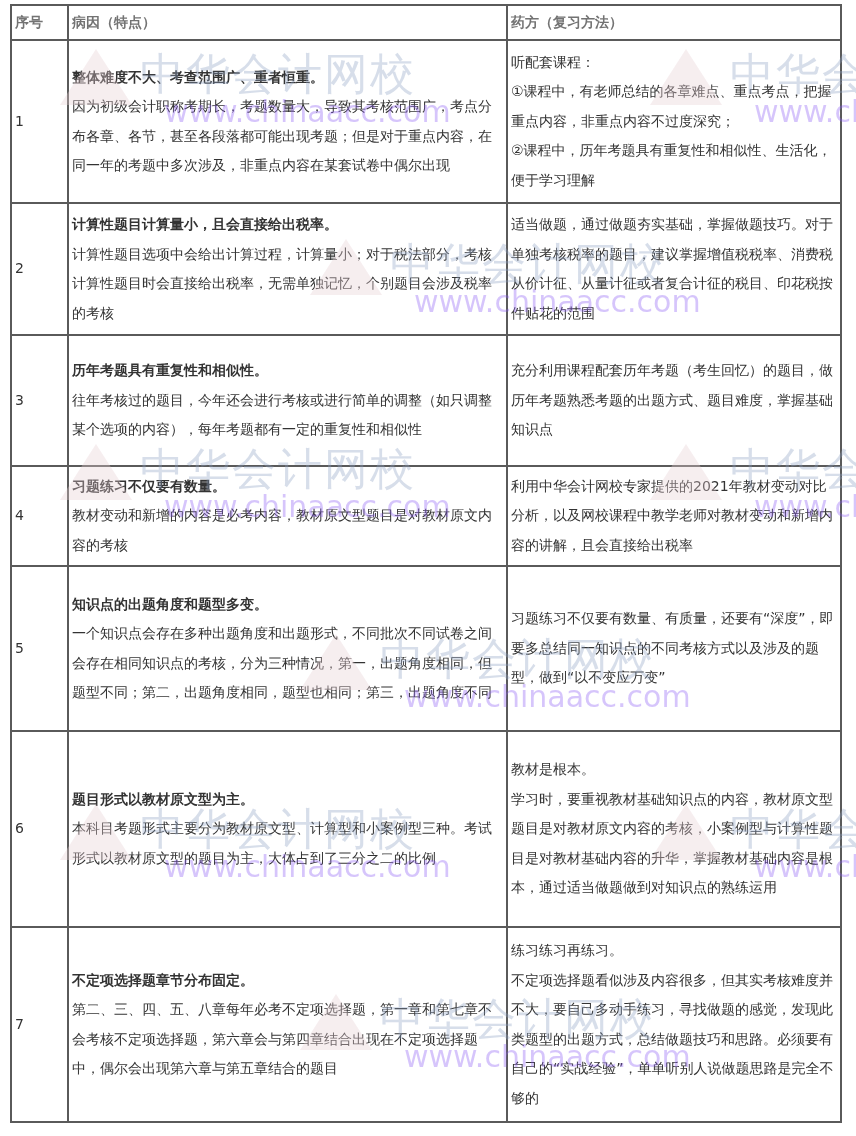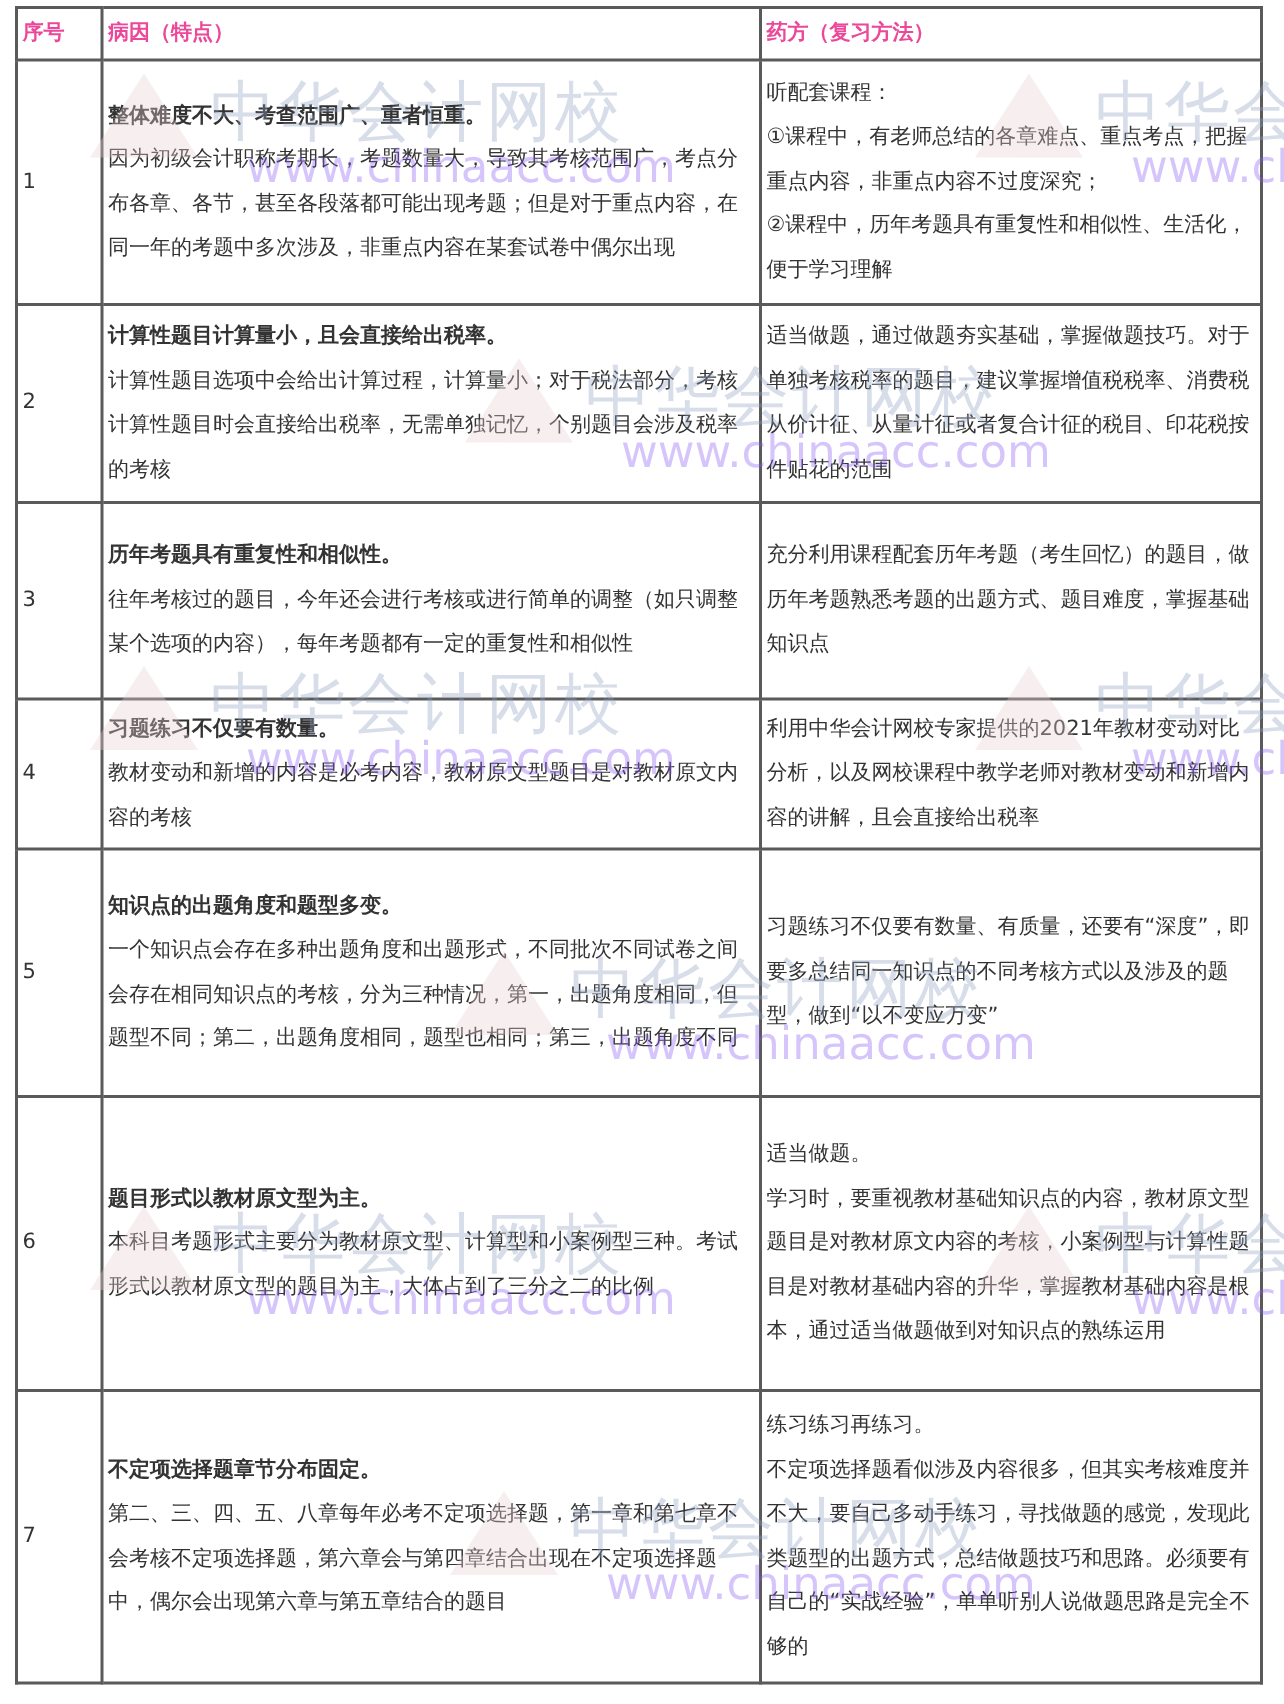--- a/index.html
+++ b/index.html
@@ -2,21 +2,21 @@
 <html><head>
 <meta charset="utf-8">
 <style>
   html, body { margin: 0; padding: 0; background: #ffffff; }
   body { width: 856px; height: 1136px; position: relative; overflow: hidden;
          font-family: "DejaVu Sans", "Liberation Sans", sans-serif; color: #333333; }
   table.main { position: absolute; left: 10px; top: 4px; border-collapse: collapse;
                width: 830px; table-layout: fixed; }
   table.main td, table.main th { border: 2px solid #5a5a5a; padding: 0 3px; vertical-align: middle;
                text-align: left; font-size: 14px; line-height: 29.5px; }
-  table.main th { font-weight: bold; height: 33px; color: #ec4899; border-radius: 16px; }
+  table.main th { font-weight: bold; height: 33px; color: #737373; border-radius: 16px; }
   col.c1 { width: 57px; } col.c2 { width: 439px; } col.c3 { width: 334px; }
   .num { font-size: 14px; }
   .title { font-weight: bold; display: block; }
   .line { display: block; }
   .wm { position: absolute; pointer-events: none; opacity: 0.35; }
   .wm .cn { font-size: 44px; color: #8fa3c4; letter-spacing: 2px; font-family: "DejaVu Sans", sans-serif; }
   .wm .en { font-size: 30px; color: #8b5cf6; display: block; margin-left: 24px; margin-top: -10px; }
   .wm .tri { position: absolute; left: -80px; top: 4px; width: 0; height: 0;
              border-left: 36px solid transparent; border-right: 36px solid transparent;
              border-bottom: 56px solid #e7cfd4; }
@@ -90,21 +90,21 @@
         <span class="line">习题练习不仅要有数量、有质量，还要有“深度”，即要多总结同一知识点的不同考核方式以及涉及的题型，做到“以不变应万变”</span>
       </td>
     </tr>
     <tr style="height:196px">
       <td class="num">6</td>
       <td>
         <span class="title">题目形式以教材原文型为主。</span>
         <span class="line">本科目考题形式主要分为教材原文型、计算型和小案例型三种。考试形式以教材原文型的题目为主，大体占到了三分之二的比例</span>
       </td>
       <td>
-        <span class="line">适当做题。</span>
+        <span class="line">教材是根本。</span>
         <span class="line">学习时，要重视教材基础知识点的内容，教材原文型题目是对教材原文内容的考核，小案例型与计算性题目是对教材基础内容的升华，掌握教材基础内容是根本，通过适当做题做到对知识点的熟练运用</span>
       </td>
     </tr>
     <tr style="height:195px">
       <td class="num">7</td>
       <td>
         <span class="title">不定项选择题章节分布固定。</span>
         <span class="line">第二、三、四、五、八章每年必考不定项选择题，第一章和第七章不会考核不定项选择题，第六章会与第四章结合出现在不定项选择题中，偶尔会出现第六章与第五章结合的题目</span>
       </td>
       <td>

